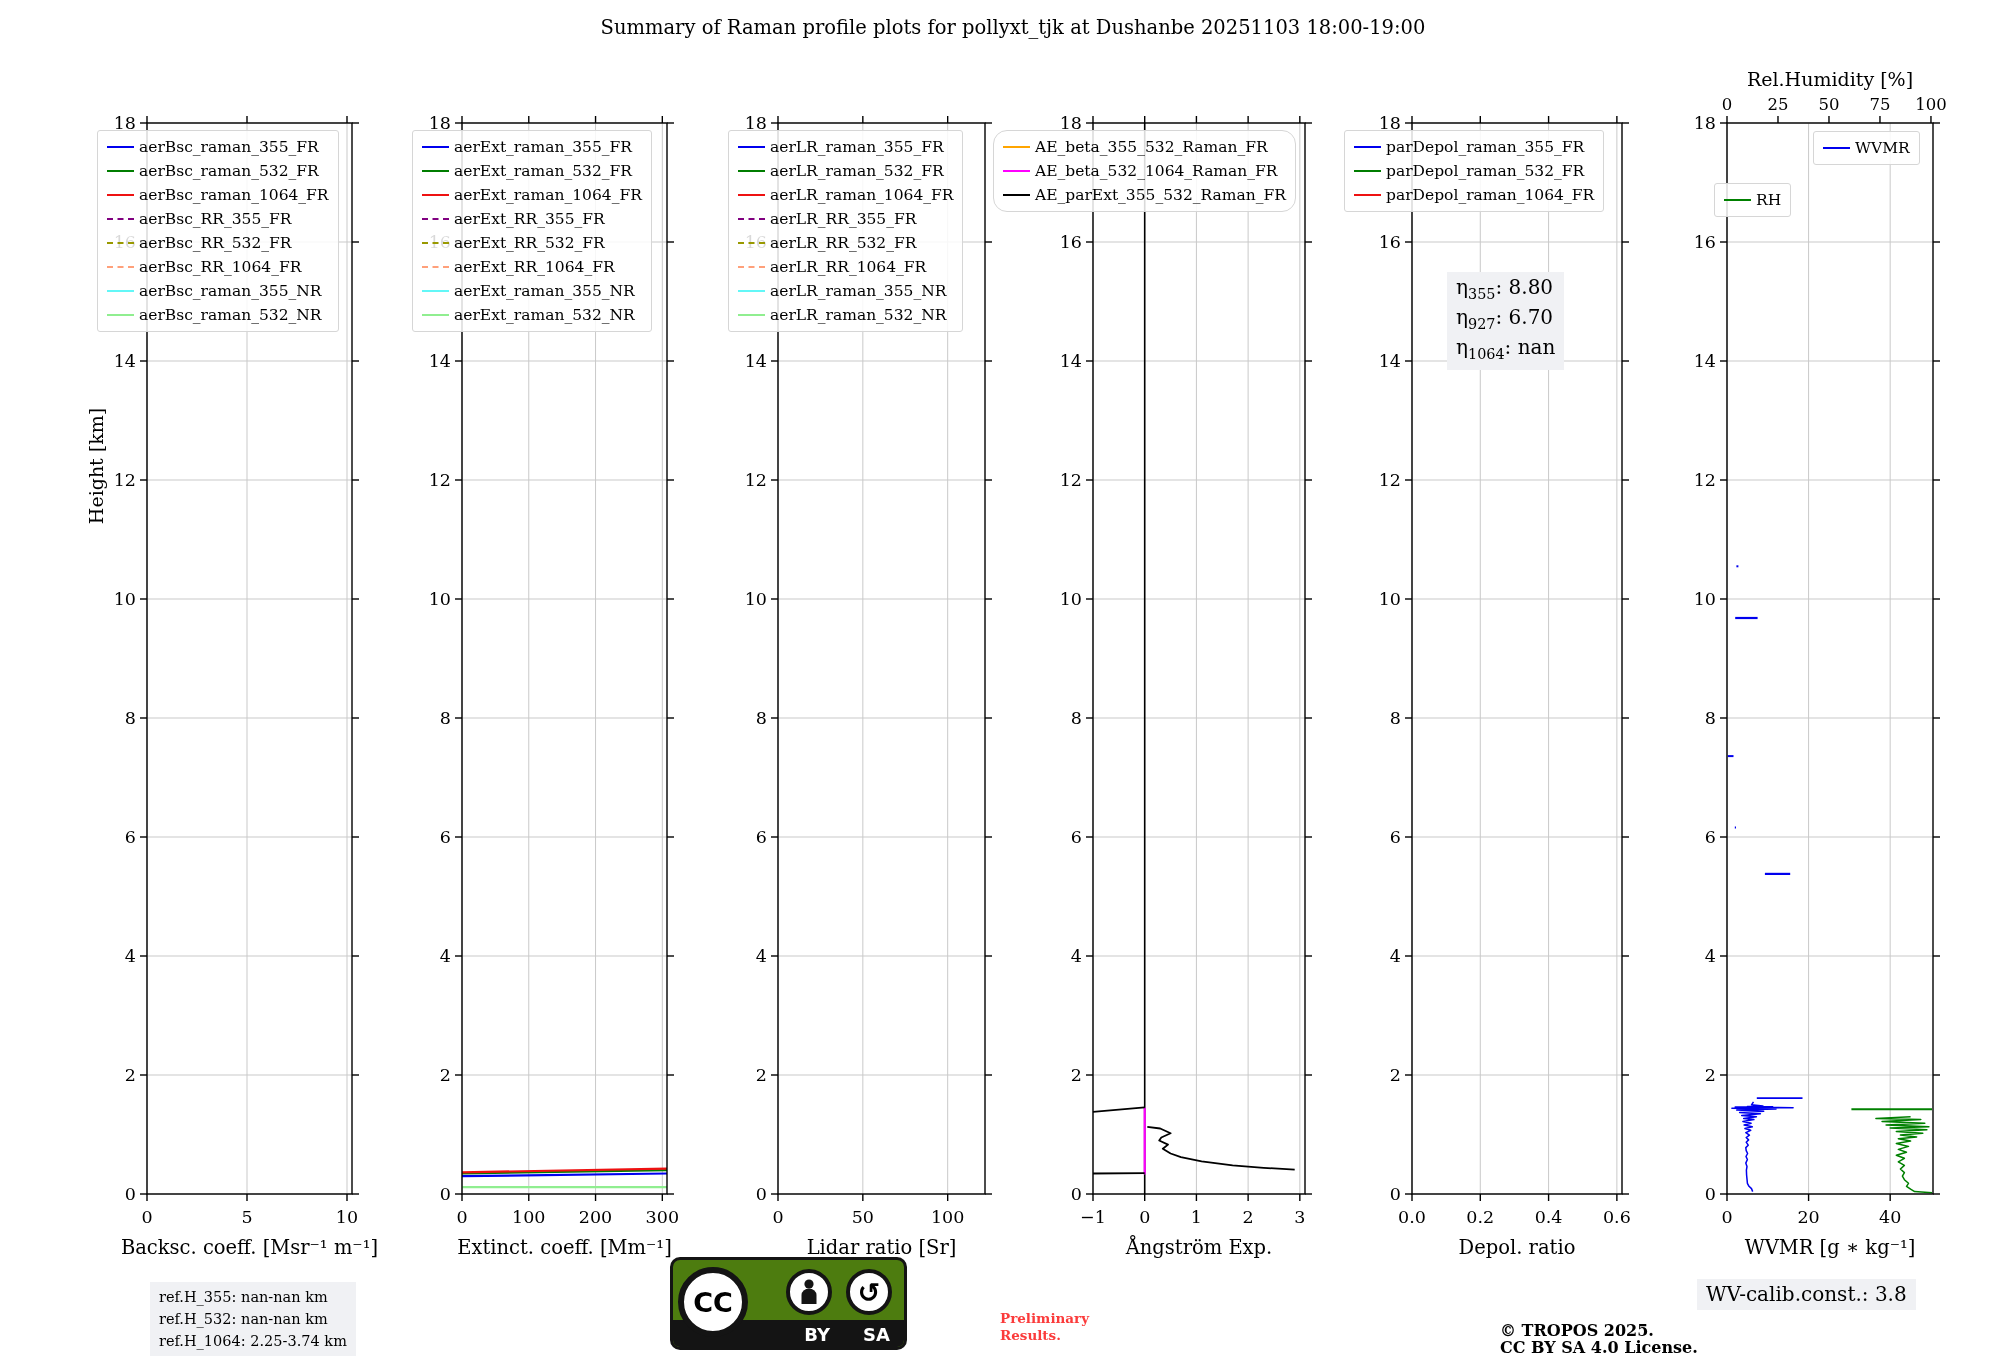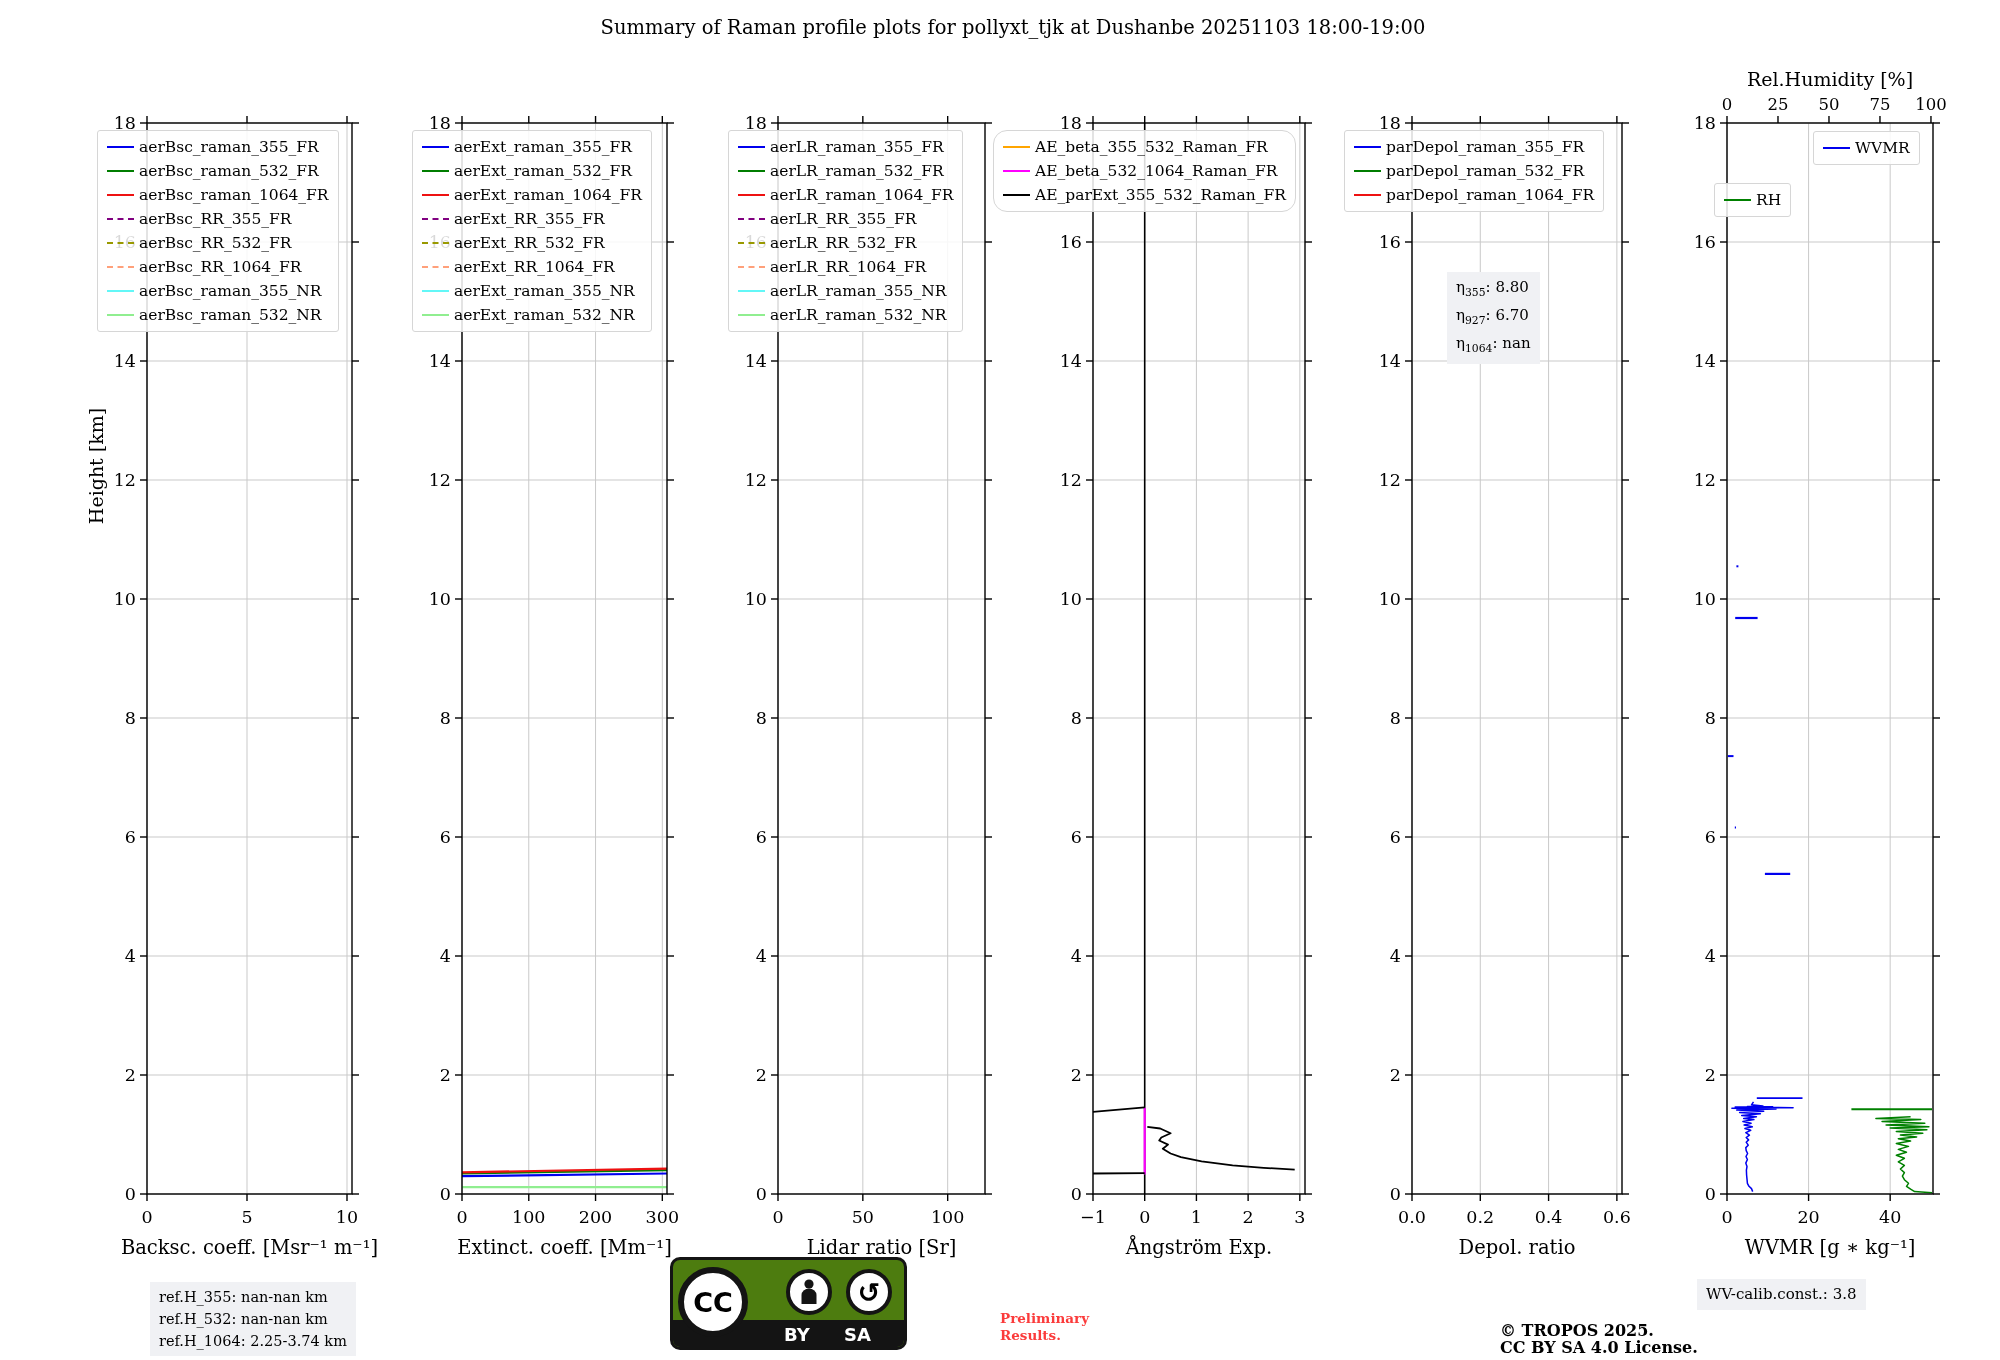--- a/index.html
+++ b/index.html
@@ -3,35 +3,35 @@
 <meta charset="utf-8">
 <style>
   html,body{margin:0;padding:0;background:#ffffff;}
   body{width:2000px;height:1360px;position:relative;font-family:"DejaVu Serif",serif;color:#000;overflow:hidden;}
   #fig-title{position:absolute;left:0;top:16px;width:2026px;text-align:center;font-size:19.5px;}
   #ylabel{position:absolute;left:-14px;top:455px;width:220px;text-align:center;font-size:19px;transform:rotate(-90deg);transform-origin:center;}
   svg text{font-family:"DejaVu Serif",serif;fill:#000;}
   .legend{position:absolute;background:rgba(255,255,255,0.85);border:1px solid #d6d6d6;border-radius:3px;padding:4px 9px;z-index:3;}
   .legend .row{display:flex;align-items:center;gap:5px;height:24px;font-size:15.5px;white-space:nowrap;}
   .legend .sample{width:27px;border-top-width:2.3px;border-top-style:solid;}
-  .notebox{position:absolute;background:#f0f1f4;padding:4px 9px;font-size:15px;line-height:23px;z-index:3;white-space:nowrap;}
+  .notebox{position:absolute;background:#f0f1f4;padding:4px 9px;font-size:20px;line-height:23px;z-index:3;white-space:nowrap;}
   .notebox sub{font-size:0.72em;}
   #ref-box{left:150px;top:1282px;font-size:14.5px;line-height:22px;}
   #eta-box{left:1447px;top:272px;}
   #wv-box{left:1697px;top:1279px;}
   #preliminary{position:absolute;left:1000px;top:1310px;color:#fb3b3b;font-weight:bold;font-size:13.5px;line-height:17px;}
   #copyright{position:absolute;left:1500px;top:1322px;font-weight:bold;font-size:16px;line-height:17px;}
   
   #cc-badge{position:absolute;left:670px;top:1257px;width:237px;height:93px;background:#4d7c0f;border:3px solid #141414;border-radius:10px;box-sizing:border-box;overflow:hidden;z-index:3;}
   #cc-bar{position:absolute;left:0;bottom:0;width:100%;height:27px;background:#141414;}
   .cc-circle{position:absolute;background:#fff;border-radius:50%;display:flex;align-items:center;justify-content:center;}
   #cc-main{left:5px;top:7px;width:58px;height:58px;border:6px solid #141414;font-weight:bold;font-size:27px;font-family:"DejaVu Sans",sans-serif;z-index:2;}
   #cc-by{left:113px;top:9px;width:38px;height:38px;border:4px solid #141414;}
   #cc-sa{left:173px;top:9px;width:38px;height:38px;border:4px solid #141414;font-family:"DejaVu Sans",sans-serif;font-weight:bold;font-size:27px;line-height:1;}
-  .cc-label{position:absolute;bottom:2px;width:46px;text-align:left;color:#fff;font-family:"DejaVu Sans",sans-serif;font-weight:bold;font-size:18px;}
+  .cc-label{position:absolute;bottom:2px;width:46px;text-align:right;color:#fff;font-family:"DejaVu Sans",sans-serif;font-weight:bold;font-size:18px;}
   #by-label{left:111px;}
   #sa-label{left:171px;}
 </style>
 </head>
 <body>
 
 <div id="fig-title">Summary of Raman profile plots for pollyxt_tjk at Dushanbe 20251103 18:00-19:00</div>
 <div id="ylabel">Height [km]</div>
 
 <svg id="plot-svg" width="2000" height="1360" viewBox="0 0 2000 1360" style="position:absolute;left:0;top:0;z-index:1;">

